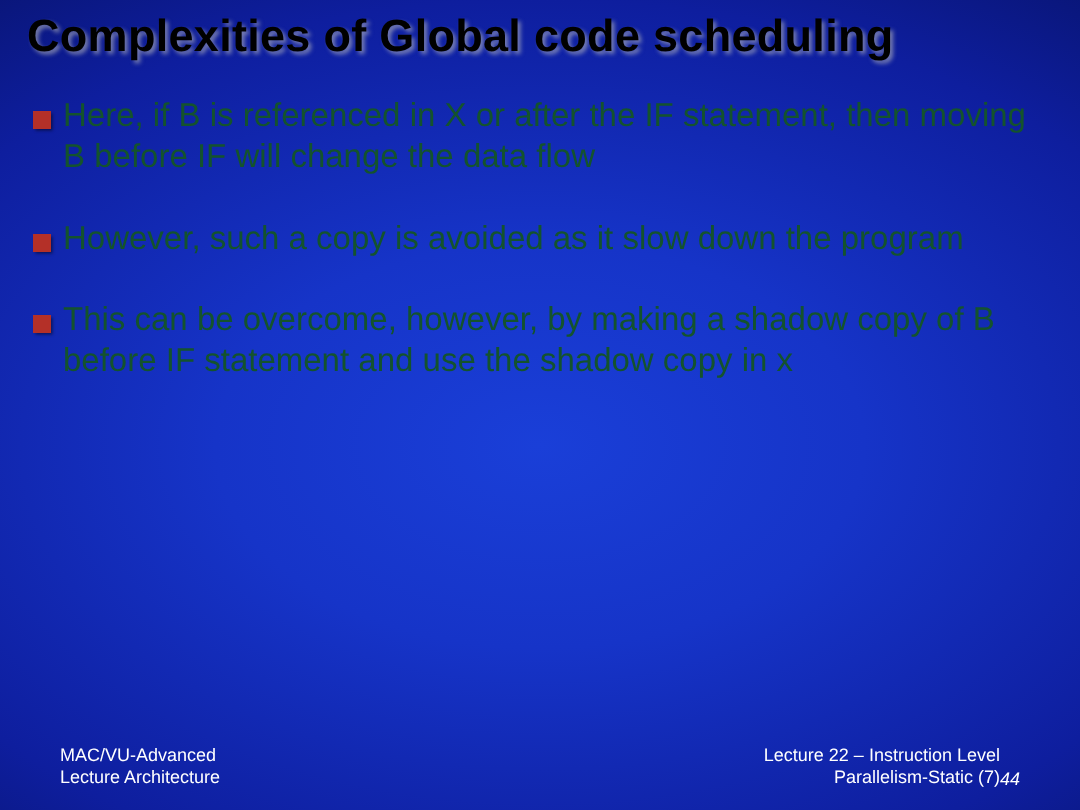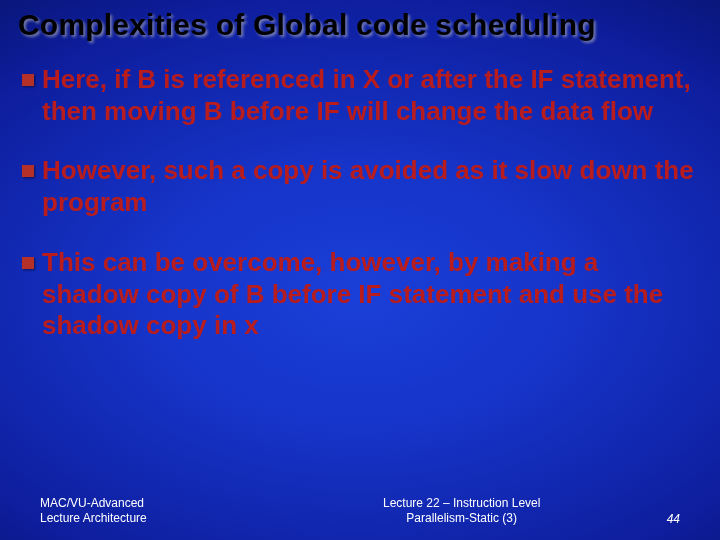--- a/index.html
+++ b/index.html
@@ -37,39 +37,39 @@
   .bullet {
     width: 12px;
     height: 12px;
     background: #b43028;
     margin-top: 10px;
     margin-right: 8px;
     flex-shrink: 0;
     box-shadow: 1px 1px 2px rgba(0,0,0,0.5);
   }
   .bullet-text {
-    font-size: 26px;
-    font-weight: bold;
+    font-size: 22px;
+    font-weight: normal;
     line-height: 1.22;
-    color: #b91c1c;
+    color: #14532d;
   }
   .footer {
     position: absolute;
     bottom: 14px;
     left: 0;
     width: 708px;
     padding: 0 28px 0 40px;
     display: flex;
     align-items: flex-end;
     justify-content: space-between;
     font-size: 12px;
     color: #fff;
   }
   .footer-left { line-height: 1.25; }
-  .footer-center { line-height: 1.25; text-align: center; flex: 1; padding-left: 110px; }
+  .footer-center { line-height: 1.25; text-align: right; flex: 1; padding-left: 110px; }
   .footer-right { text-align: center; font-style: italic; }
 </style>
 </head>
 <body>
 
 <div class="slide">
 
   <h1 class="title">Complexities of Global code scheduling</h1>
 
   <div class="content">
@@ -91,18 +91,18 @@
 
   </div>
 
   <div class="footer">
     <div class="footer-left">
       <div>MAC/VU-Advanced</div>
       <div>Lecture Architecture</div>
     </div>
     <div class="footer-center">
       <div>Lecture 22 – Instruction Level</div>
-      <div>Parallelism-Static (3)</div>
+      <div>Parallelism-Static (7)</div>
     </div>
     <div class="footer-right">44</div>
   </div>
 
 </div>
 
 </body></html>

